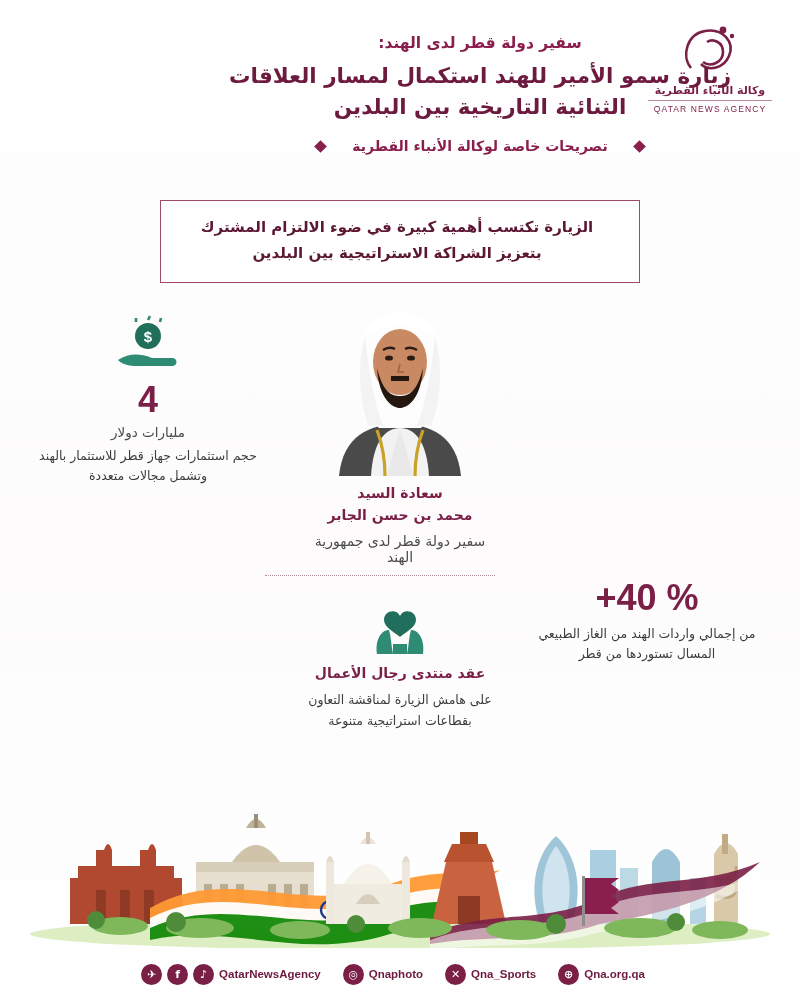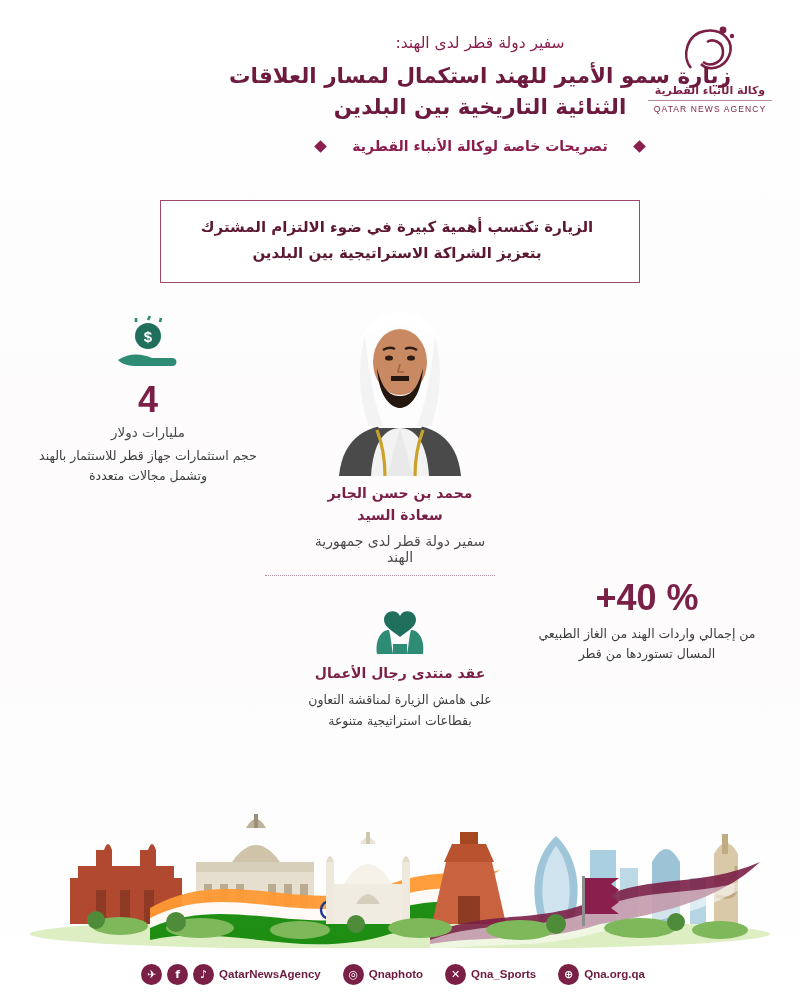--- a/index.html
+++ b/index.html
@@ -32,21 +32,21 @@
     font-size: 8.5px; color: #7a1f46; letter-spacing: 1.1px; margin-top: 3px;
     font-family: "Liberation Sans", sans-serif;
   }
   .logo-rule { height: 1px; background: #b98aa0; margin: 3px 8px; }
 
   .head-wrap {
     position: absolute; top: 34px; right: 40px; width: 560px;
     text-align: center;
   }
   .kicker {
-    color: #8a1f4e; font-size: 15.5px; font-weight: normal; margin-bottom: 8px;
+    color: #8a1f4e; font-size: 15.5px; font-weight: bold; margin-bottom: 8px;
   }
   .headline {
     color: #6d1a3f; font-size: 21.5px; font-weight: bold; line-height: 1.45;
   }
   .subline {
     margin-top: 16px; color: #8a1f4e; font-size: 14px; font-weight: bold;
     display: flex; align-items: center; justify-content: center; gap: 27px;
   }
   .diamond {
     width: 9px; height: 9px; background: #8a1f4e; transform: rotate(45deg);
@@ -178,22 +178,22 @@
 
         <path d="M52 72 C54 104 68 112 75 112 C82 112 96 104 98 72 C92 96 84 100 75 100 C66 100 58 96 52 72 Z" fill="#241710"></path>
         <path d="M66 80 h18 v5 h-18 z" fill="#241710"></path>
 
         <path d="M36 44 C44 22 62 16 75 16 C88 16 106 22 114 44 C104 34 92 30 75 30 C58 30 46 34 36 44 Z" fill="#ffffff"></path>
         <path d="M40 40 C44 80 50 110 58 130 L44 130 C34 104 32 70 40 40 Z" fill="#f3f3f3"></path>
         <path d="M110 40 C106 80 100 110 92 130 L106 130 C116 104 118 70 110 40 Z" fill="#f3f3f3"></path>
       </svg>
     </div>
     <div class="person-name">
+      <div>سعادة السيد</div>
       <div>محمد بن حسن الجابر</div>
-      <div>سعادة السيد</div>
     </div>
     <div class="person-title">سفير دولة قطر لدى جمهورية الهند</div>
     <div class="dotted"></div>
   </div>
 
 
   <div class="stat" id="stat-investment">
     <div class="icon">
       <svg viewBox="0 0 80 60" width="80" height="60" aria-hidden="true">
         <path d="M28 8 l0 -4 M40 6 l2 -4 M52 8 l1 -4" stroke="#2e8b74" stroke-width="2.6"></path>

